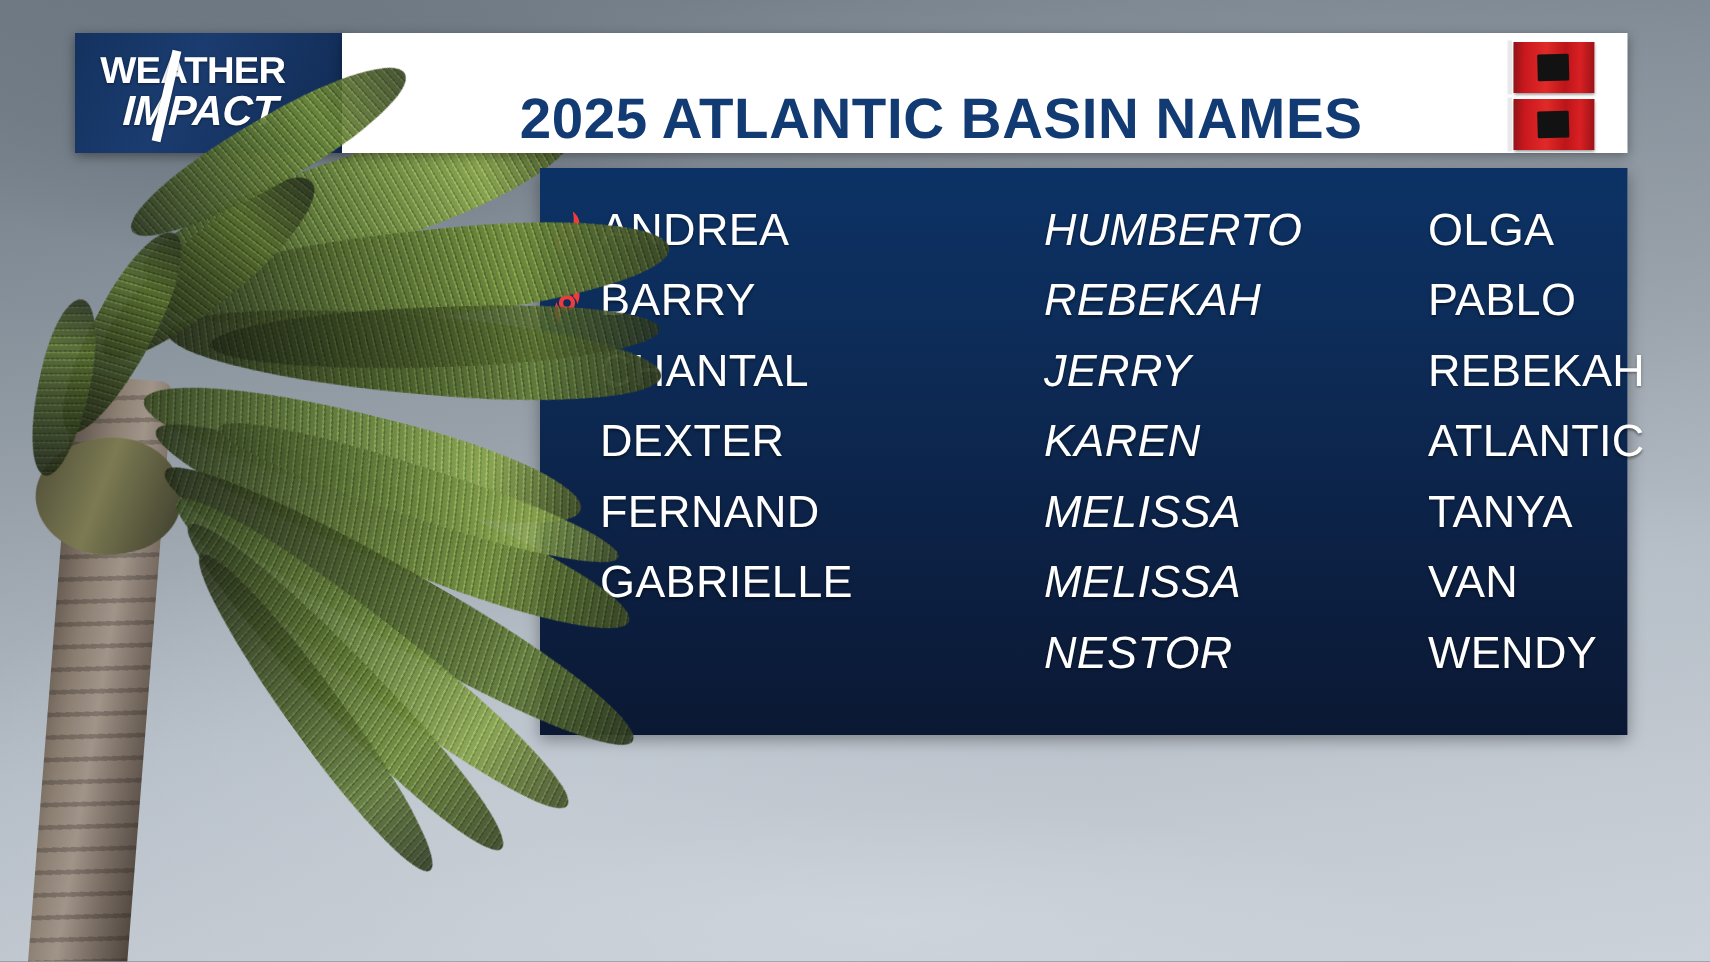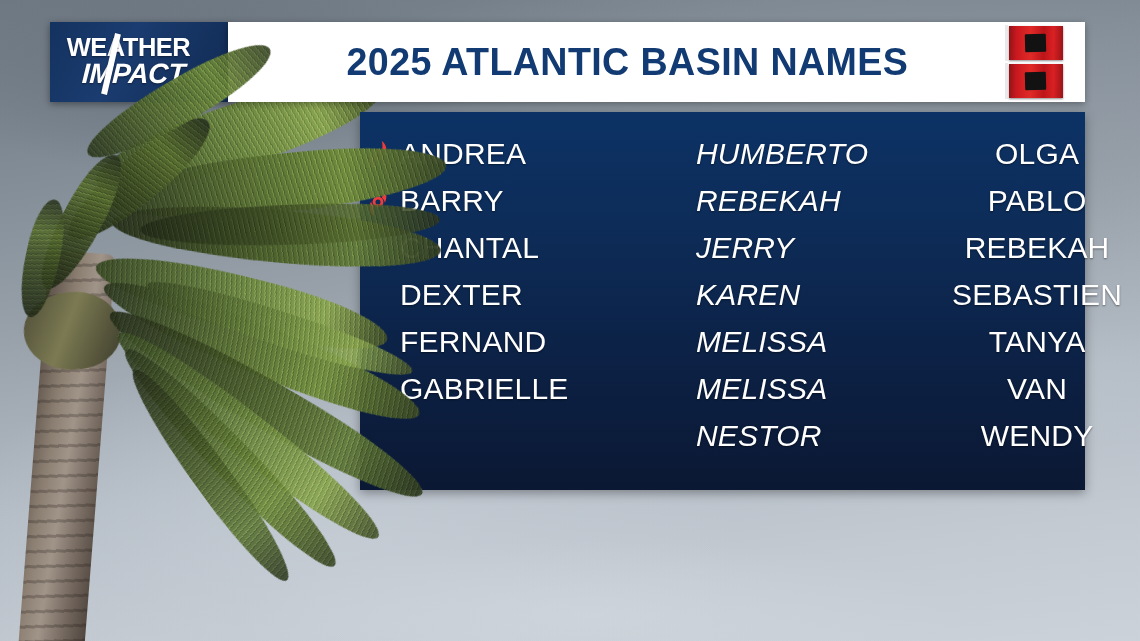--- a/index.html
+++ b/index.html
@@ -120,21 +120,21 @@
     transform:rotate(13deg);
     box-shadow:0 0 2px rgba(0,0,0,.35);
   }
 
   .title-bar {
     position:absolute;
     left:228px; top:22px;
     width:857px; height:80px;
     background:#ffffff;
     box-shadow:0 2px 7px rgba(0,0,0,.35);
-    display:flex; align-items:center;
+    display:flex; align-items:flex-end;
   }
   .title-text {
     flex:1;
     text-align:center;
     color:#123a73;
     font-size:38px;
     font-weight:bold;
     letter-spacing:.4px;
     padding-left:28px;
     padding-right:6px;
@@ -184,21 +184,21 @@
     padding:18px 0 18px 0;
   }
   .col {
     flex:1 1 0;
     display:flex;
     flex-direction:column;
     justify-content:flex-start;
   }
   .col.c1 { padding-left:2px;  flex:0 0 286px; }
   .col.c2 { padding-left:12px; flex:0 0 260px;font-style:italic; }
-  .col.c3 { padding-left:8px;  flex:1 1 auto;align-items:center; }
+  .col.c3 { padding-left:8px;  flex:1 1 auto; }
 
   .name-row {
     height:47px;
     display:flex;
     align-items:center;
   }
   .name-icon {
     width:38px; height:30px;
     flex:0 0 38px;
     position:relative;
@@ -353,21 +353,21 @@
         <div class="name-row">
           <div class="name-icon empty"></div>
           <div class="name-text">PABLO</div>
         </div>
         <div class="name-row">
           <div class="name-icon empty"></div>
           <div class="name-text">REBEKAH</div>
         </div>
         <div class="name-row">
           <div class="name-icon empty"></div>
-          <div class="name-text">SEBASTIEN</div>
+          <div class="name-text">ATLANTIC</div>
         </div>
         <div class="name-row">
           <div class="name-icon empty"></div>
           <div class="name-text">TANYA</div>
         </div>
         <div class="name-row">
           <div class="name-icon empty"></div>
           <div class="name-text">VAN</div>
         </div>
         <div class="name-row">

